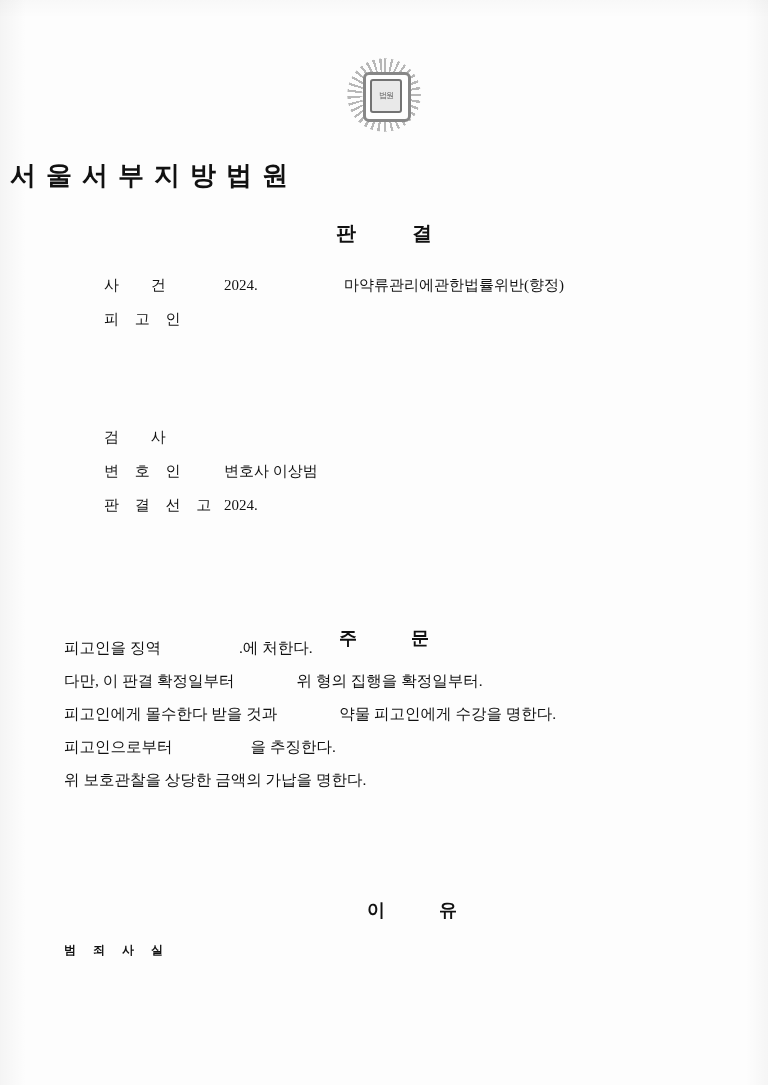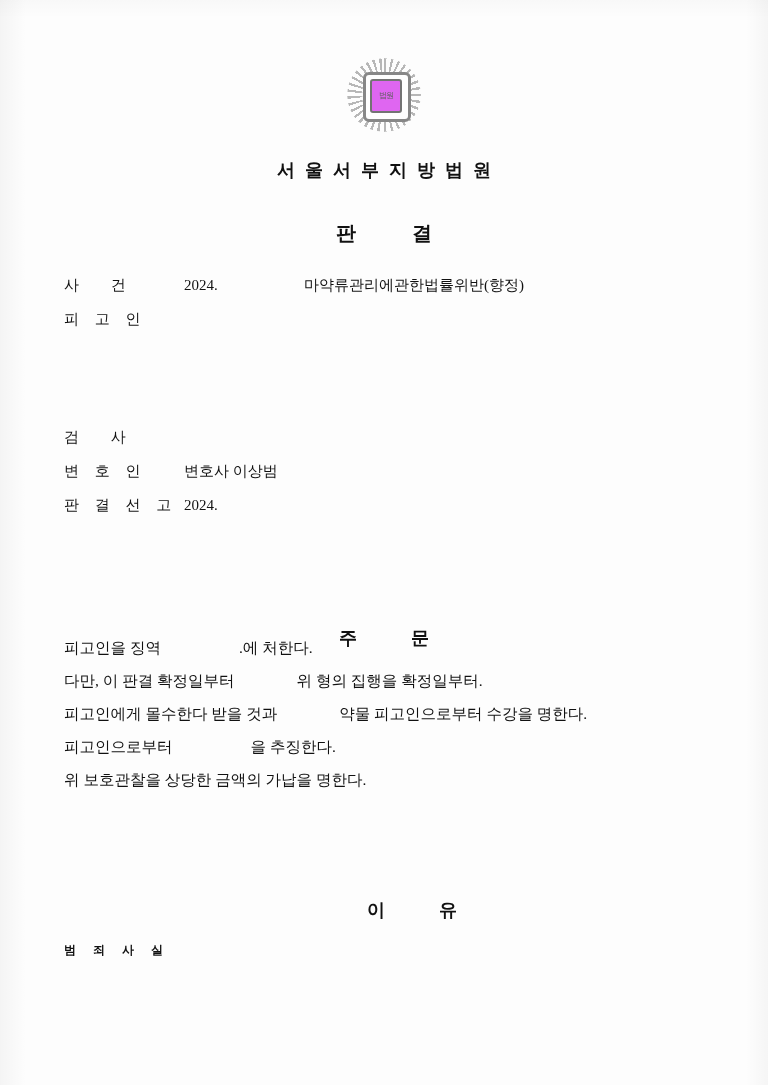--- a/index.html
+++ b/index.html
@@ -70,39 +70,38 @@
     border: 3px solid #6e6e6e;
     border-radius: 6px;
     background: #ffffff;
   }
   .emblem .crest {
     position: absolute;
     left: 23px; top: 21px;
     width: 28px; height: 30px;
     border: 2px solid #555;
     border-radius: 3px;
-    background: #d946ef;
+    background: #e5e5e5;
     display: flex;
     align-items: center;
     justify-content: center;
     font-family: "Liberation Serif", serif;
     font-size: 8px;
     color: #3a3a3a;
     letter-spacing: -1px;
     line-height: 1;
   }
 
   
   .court-name {
     position: absolute;
     top: 158px;
     left: 0;
     width: 100%;
-    text-align: center;
-    font-size: 18px;
+    font-size: 26px;
     font-weight: bold;
     letter-spacing: 10px;
     text-indent: 10px;
     font-family: "Liberation Serif", "DejaVu Serif", serif;
   }
 
   .doc-title {
     position: absolute;
     top: 220px;
     left: 0;
@@ -119,20 +118,21 @@
     position: absolute;
     top: 276px;
     left: 64px;
     width: 640px;
     font-size: 15px;
   }
   .row {
     display: flex;
     align-items: baseline;
     height: 34px;
+    margin-left: 40px;
   }
   .row.tall { height: 126px; align-items: flex-start; }
   .label {
     width: 120px;
     flex: none;
     letter-spacing: 14px;
     white-space: nowrap;
   }
   .label.tight { letter-spacing: 6px; }
   .val-a {
@@ -246,21 +246,21 @@
       <span>.에 처한다.</span>
     </div>
     <div class="order-line">
       <span>다만, 이 판결 확정일부터</span>
       <span class="gap-sm"></span>
       <span>위 형의 집행을 확정일부터.</span>
     </div>
     <div class="order-line">
       <span>피고인에게 몰수한다 받을 것과</span>
       <span class="gap-sm"></span>
-      <span>약물 피고인으로부터 수강을 명한다.</span>
+      <span>약물 피고인에게 수강을 명한다.</span>
     </div>
     <div class="order-line">
       <span>피고인으로부터</span>
       <span class="gap-md"></span>
       <span>을 추징한다.</span>
     </div>
     <div class="order-line">
       <span>위 보호관찰을 상당한 금액의 가납을 명한다.</span>
     </div>
   </div>

